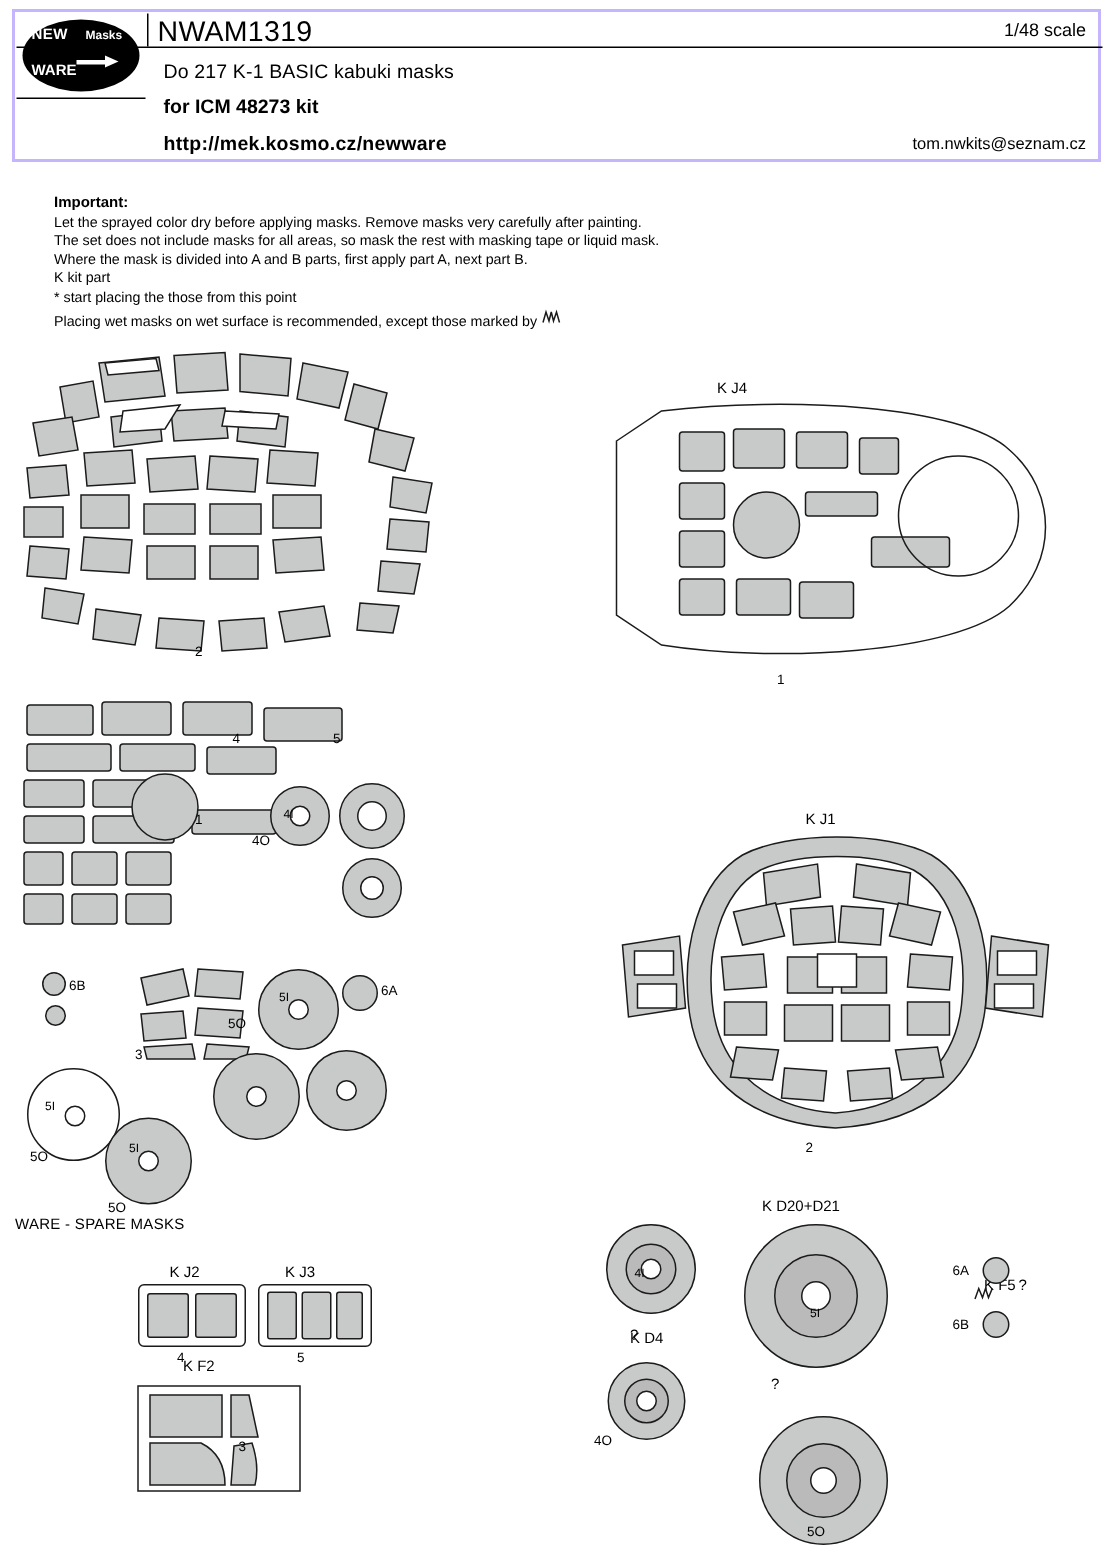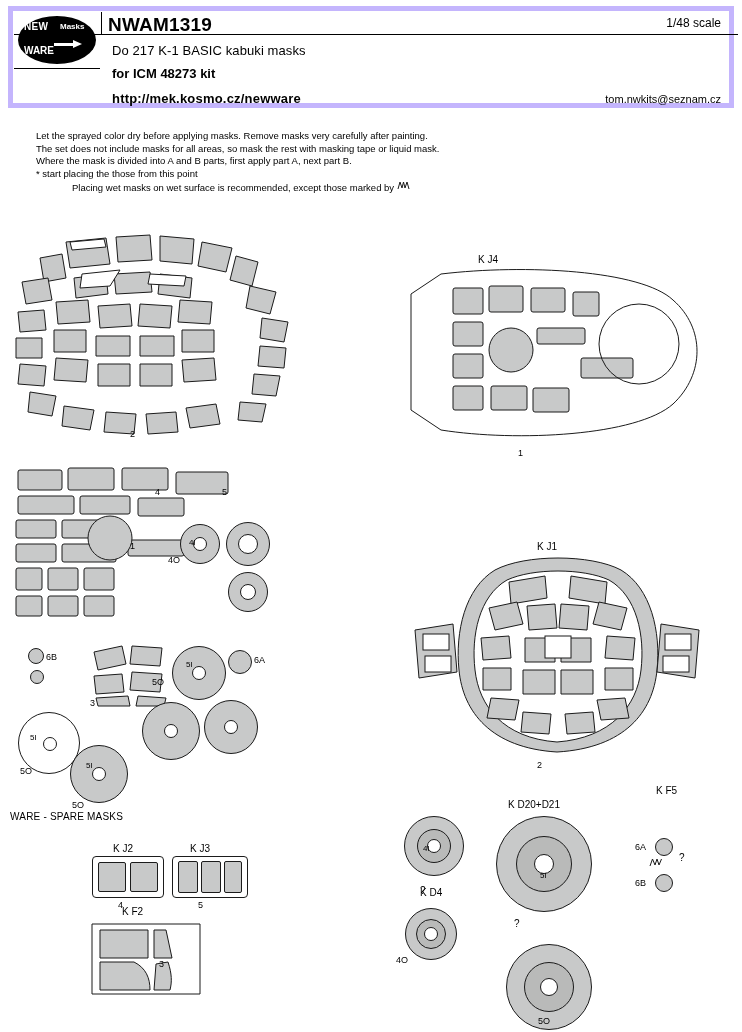--- a/index.html
+++ b/index.html
@@ -9,21 +9,21 @@
     font-family:"Liberation Sans", sans-serif;
     color:#000;
     position:relative;
     overflow:hidden;
   }
   .sheet{position:absolute;left:0;top:0;width:742px;height:1032px;}
 
   
   .header{
     position:absolute;left:8px;top:6px;width:726px;height:102px;
-    border:5px solid #c4b5fd;
+    border:2px solid #c4b5fd;
     box-sizing:border-box;
   }
   .logo{
     position:absolute;left:1px;top:1px;width:86px;height:56px;
     box-sizing:border-box;
   }
   .logo .oval{
     position:absolute;left:4px;top:4px;width:78px;height:48px;
     background:#000;border-radius:50%/50%;
   }
@@ -51,21 +51,21 @@
   .hdr-sep{
     position:absolute;left:88px;top:1px;width:1px;height:22px;background:#000;
   }
   .hdr-rule{
     position:absolute;left:1px;top:23px;width:724px;height:1px;background:#000;
   }
   .hdr-rule2{
     position:absolute;left:1px;top:57px;width:86px;height:1px;background:#000;
   }
   .kitno{
-    position:absolute;left:95px;top:3px;font-size:19px;font-weight:bold;letter-spacing:.2px;text-align:right;
+    position:absolute;left:95px;top:3px;font-size:19px;font-weight:normal;letter-spacing:.2px;text-align:right;
   }
   .scale{
     position:absolute;right:8px;top:5px;font-size:12px;
   }
   .title1{position:absolute;left:99px;top:32px;font-size:13px;font-weight:normal;letter-spacing:.1px;}
   .title2{position:absolute;left:99px;top:55px;font-size:13px;font-weight:bold;}
   .web{position:absolute;left:99px;top:80px;font-size:13px;font-weight:bold;letter-spacing:.2px;}
   .mail{position:absolute;right:8px;top:82px;font-size:11px;}
 
   
@@ -131,25 +131,27 @@
 
     <div class="kitno">NWAM1319</div>
     <div class="scale">1/48 scale</div>
     <div class="title1">Do 217 K-1 BASIC kabuki masks</div>
     <div class="title2">for ICM 48273 kit</div>
     <div class="web">http://mek.kosmo.cz/newware</div>
     <div class="mail">tom.nwkits@seznam.cz</div>
   </div>
 
   <div class="important">
+    <div class="imp-line"><b>Important:</b></div>
     <div class="imp-line">Let the sprayed color dry before applying masks. Remove masks very carefully after painting.</div>
     <div class="imp-line">The set does not include masks for all areas, so mask the rest with masking tape or liquid mask.</div>
     <div class="imp-line">Where the mask is divided into A and B parts, first apply part A, next part B.</div>
+    <div class="imp-line">K kit part</div>
     <div class="imp-line">* start placing the those from this point</div>
-    <div class="imp-line" style="position:relative;margin-left:36px;">
+    <div class="imp-line" style="position:relative;">
       <span>Placing wet masks on wet surface is recommended, except those marked by</span>
       <span style="display:inline-block;width:14px;">
         <svg width="13" height="11" viewBox="0 0 13 11">
             <path class="p-none" d="M1 9 L3 2 L5 8 L6.5 2 L8 8 L10 2 L12 9"></path>
           </svg>
       </span>
     </div>
   </div>
 
   <div class="sv" style="left:10px;top:230px;">
@@ -388,21 +390,21 @@
   <div class="ring" style="left:516px;top:836px;width:56px;height:56px;background:#b9bab9;"></div>
   <div class="ring white" style="left:534px;top:854px;width:20px;height:20px;"></div>
   <div class="lbl" style="left:540px;top:871px;font-size:8px;">5I</div>
   <div class="lbl big" style="left:514px;top:918px;">?</div>
 
   <div class="circ" style="left:506px;top:944px;width:86px;height:86px;"></div>
   <div class="ring" style="left:524px;top:962px;width:50px;height:50px;background:#b9bab9;"></div>
   <div class="ring white" style="left:540px;top:978px;width:18px;height:18px;"></div>
   <div class="lbl" style="left:538px;top:1016px;">5O</div>
 
-  <div class="lbl big" style="left:656px;top:785px;">K F5</div>
+  <div class="lbl big" style="left:656px;top:852px;">K F5</div>
   <div class="lbl" style="left:635px;top:842px;">6A</div>
   <div class="circ" style="left:655px;top:838px;width:18px;height:18px;"></div>
   <div class="lbl big" style="left:679px;top:852px;">?</div>
   <div class="sv" style="left:648px;top:856px;">
     <svg width="16" height="12" viewBox="0 0 16 12">
         <path class="p-none" d="M2 10 L4.5 3 L7 9 L9 3 L11 9 L13.5 3"></path>
       </svg>
   </div>
   <div class="lbl" style="left:635px;top:878px;">6B</div>
   <div class="circ" style="left:655px;top:874px;width:18px;height:18px;"></div>

